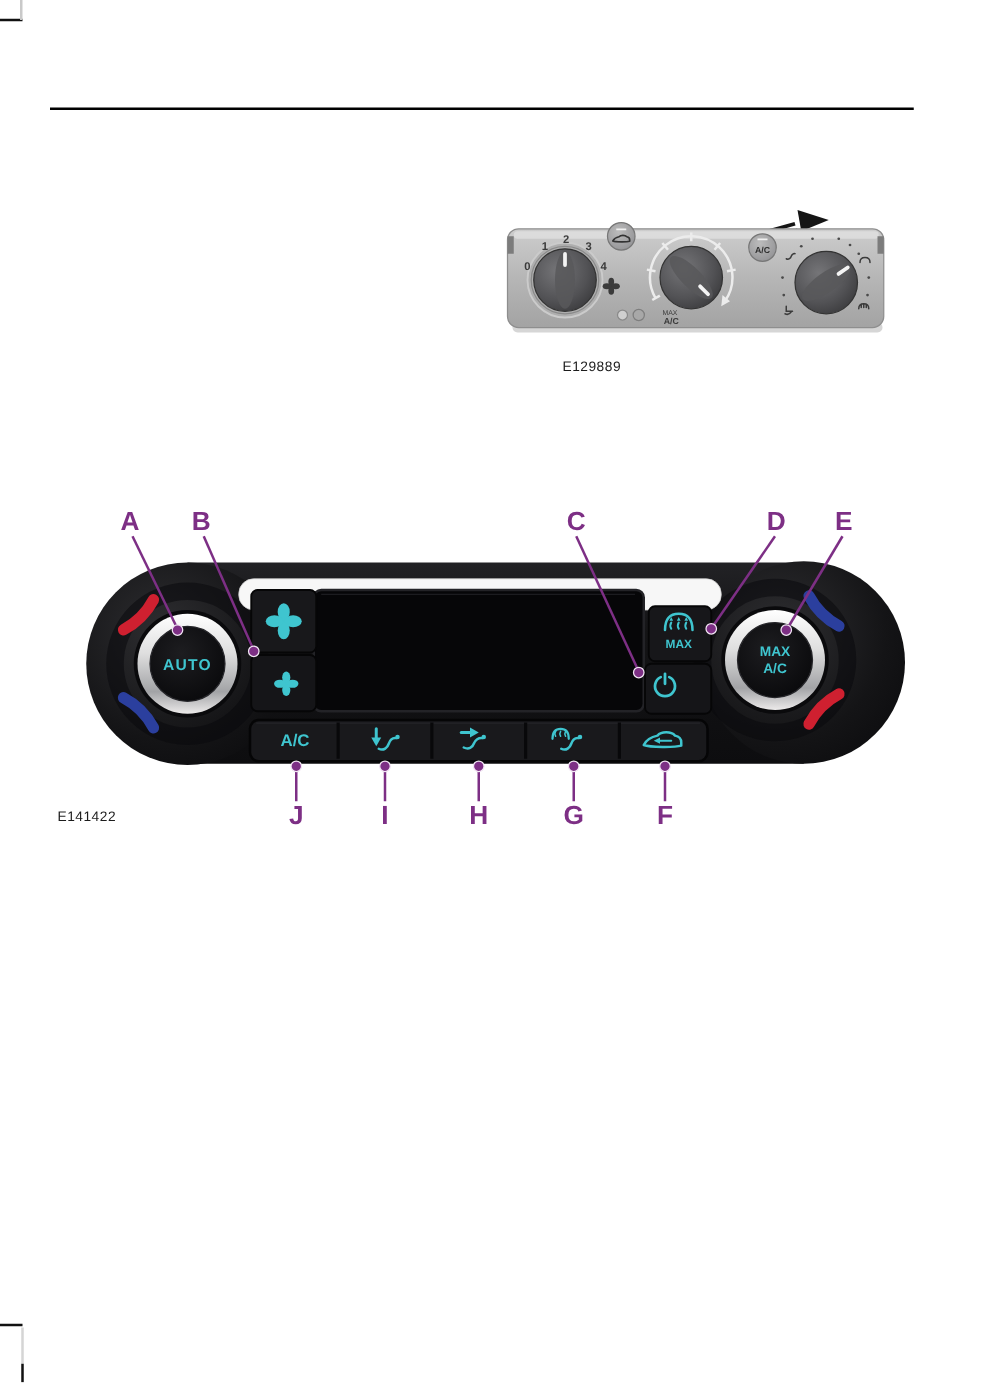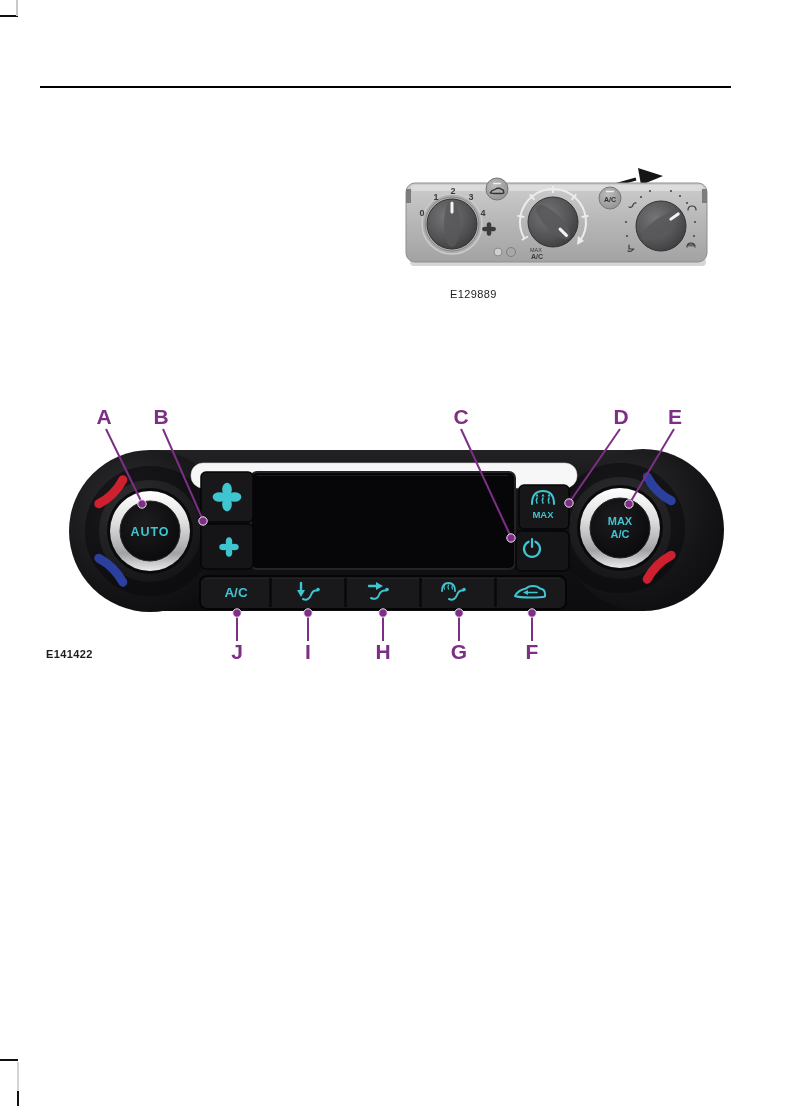--- a/index.html
+++ b/index.html
@@ -7,21 +7,21 @@
     position:relative;width:794px;height:1106px;background:#ffffff;overflow:hidden;
     font-family:"Liberation Sans", sans-serif;
   }
   .mark{position:absolute;}
   .rule{position:absolute;left:40px;top:86px;width:691px;height:2px;background:#000;}
   .figlabel{
     position:absolute;font-size:11px;color:#1c1c1c;letter-spacing:.4px;
     font-family:"Liberation Sans", sans-serif;
   }
   #fig1-label{left:407px;top:288px;margin-left:43px;}
-  #fig2-label{left:46px;top:648px;font-weight:bold;}
+  #fig2-label{left:46px;top:648px;}
   svg{position:absolute;display:block;}
   #photo-svg{left:400px;top:165px;}
   #diagram-svg{left:40px;top:395px;}
   text{font-family:"Liberation Sans", sans-serif;}
 </style>
 </head>
 <body>
 
 <div class="page">
 

